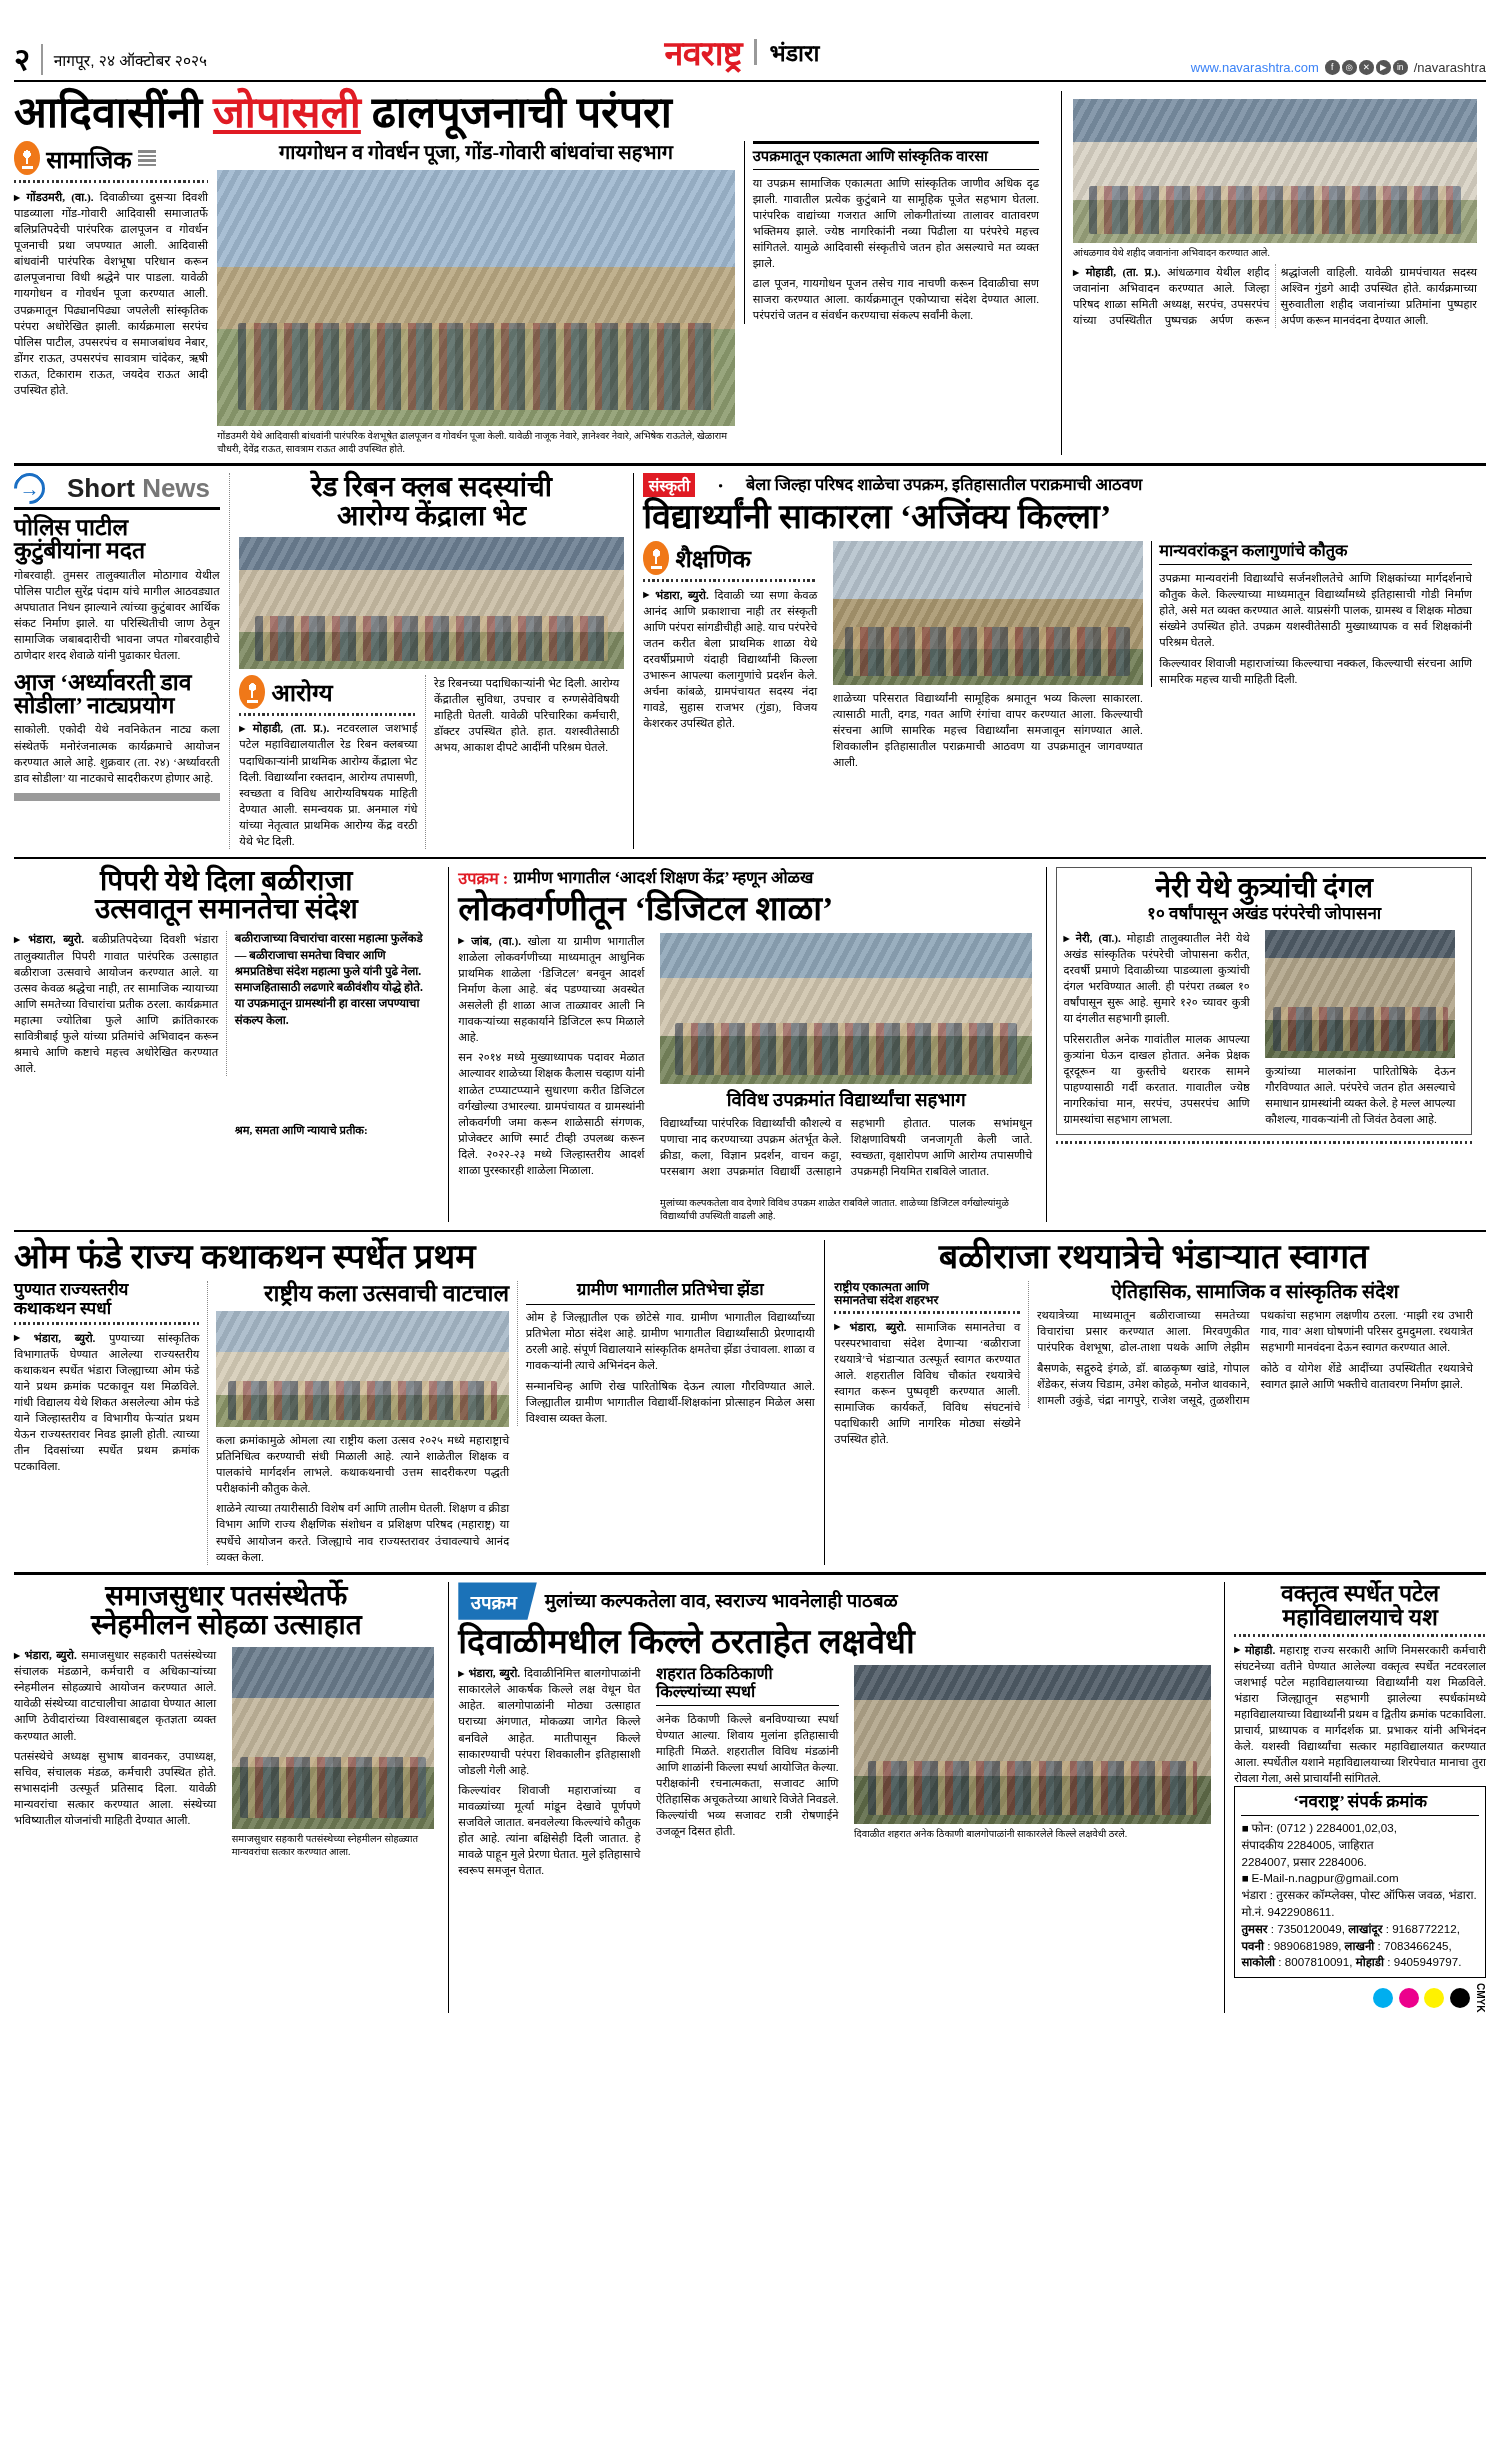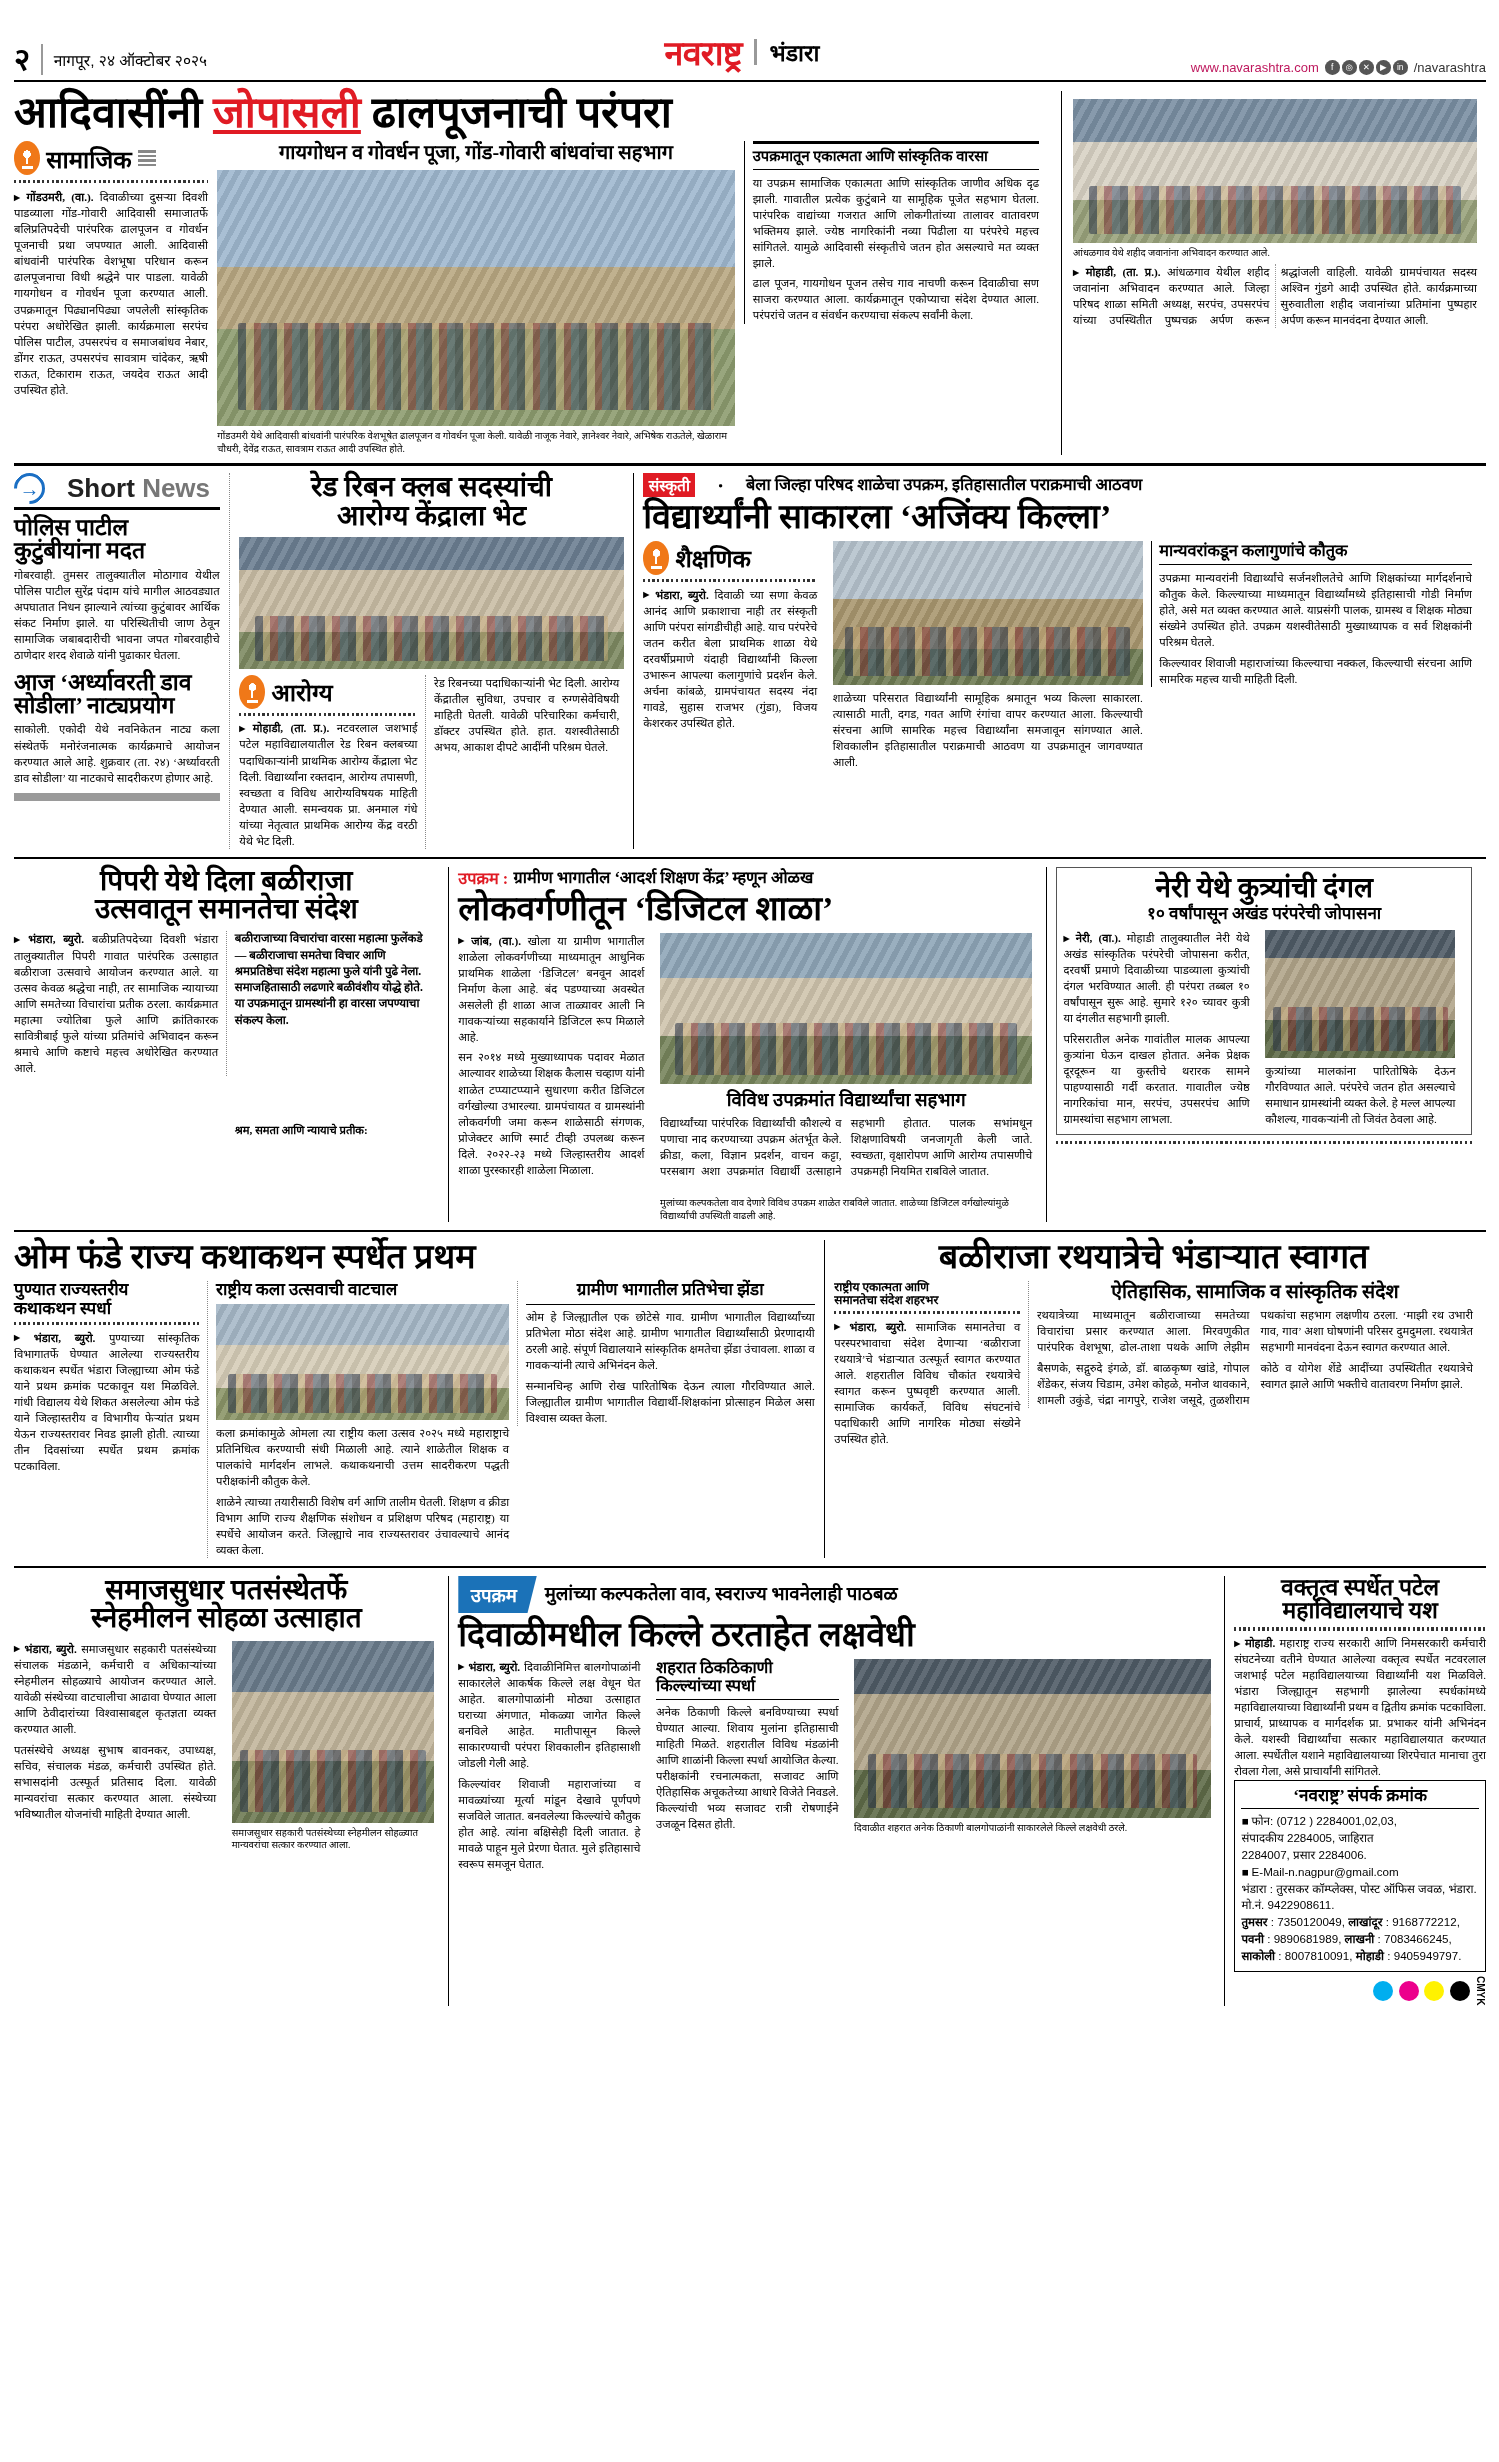--- a/index.html
+++ b/index.html
@@ -17,21 +17,21 @@
   .masthead { display:flex; align-items:flex-end; height:75px; padding-top:22px; }
   .mh-left { display:flex; align-items:center; gap:11px; width:388px; }
   .pageno { font-size:31px; font-weight:700; font-family:"Liberation Sans", sans-serif; line-height:1; }
   .mh-div { width:1.6px; height:31px; background:#999; }
   .mh-date { font-size:15.5px; font-family:"Liberation Sans", sans-serif; }
   .mh-center { flex:1; display:flex; align-items:center; justify-content:center; gap:12.4px; }
   .mh-logo { font-size:34px; font-weight:700; color:#e01b24; letter-spacing:-0.8px; font-family:"Liberation Sans", sans-serif; }
   .mh-sep { width:3.1px; height:26px; background:#999; }
   .mh-edition { font-size:23px; font-weight:700; font-family:"Liberation Sans", sans-serif; }
   .mh-right { display:flex; align-items:center; gap:6.2px; width:404px; justify-content:flex-end; }
-  .mh-url { font-size:13px; font-family:"Liberation Sans", sans-serif; color:#be185d; }
+  .mh-url { font-size:13px; font-family:"Liberation Sans", sans-serif; color:#3b82f6; }
   .soc { display:flex; gap:2.3px; }
   .soc span { width:14.7px; height:14.7px; border-radius:50%; background:#555; color:#fff;
               font-size:8.5px; line-height:14.7px; text-align:center; font-family:"Liberation Sans", sans-serif; }
   .mh-handle { font-size:13px; font-family:"Liberation Sans", sans-serif; color:#333; }
   .rule-top { height:2.3px; background:#000; margin:4.7px 0 0 0; }
 
   
   .hl { font-weight:700; line-height:1.02; }
   .h-xxl { font-size:43px; }
   .h-xl  { font-size:34px; }
@@ -364,21 +364,21 @@
             <div>पुण्यात राज्यस्तरीय</div>
             <div>कथाकथन स्पर्धा</div>
           </div>
           <div class="hr-dot" style="margin:3.9px 0 4.7px;"></div>
           <div class="body-txt">
             <span class="dateline tri">भंडारा, ब्युरो.</span>
             <span>पुण्याच्या सांस्कृतिक विभागातर्फे घेण्यात आलेल्या राज्यस्तरीय कथाकथन स्पर्धेत भंडारा जिल्ह्याच्या ओम फंडे याने प्रथम क्रमांक पटकावून यश मिळविले. गांधी विद्यालय येथे शिकत असलेल्या ओम फंडे याने जिल्हास्तरीय व विभागीय फेऱ्यांत प्रथम येऊन राज्यस्तरावर निवड झाली होती. त्याच्या तीन दिवसांच्या स्पर्धेत प्रथम क्रमांक पटकाविला.</span>
           </div>
         </div>
         <div style="width:311px; padding:0 7.8px; border-left:0.8px dotted #888;">
-          <div class="sub" style="font-size:17px; text-align:left;">राष्ट्रीय कला उत्सवाची वाटचाल</div>
+          <div class="sub" style="font-size:23px; text-align:right;">राष्ट्रीय कला उत्सवाची वाटचाल</div>
           <div class="photo p7" style="height:116px; margin-top:4.7px;">
               <div class="fig"></div>
             </div>
           <div class="body-txt" style="margin-top:4.7px;">कला क्रमांकामुळे ओमला त्या राष्ट्रीय कला उत्सव २०२५ मध्ये महाराष्ट्राचे प्रतिनिधित्व करण्याची संधी मिळाली आहे. त्याने शाळेतील शिक्षक व पालकांचे मार्गदर्शन लाभले. कथाकथनाची उत्तम सादरीकरण पद्धती परीक्षकांनी कौतुक केले.</div>
           <div class="body-txt" style="margin-top:4.7px;">शाळेने त्याच्या तयारीसाठी विशेष वर्ग आणि तालीम घेतली. शिक्षण व क्रीडा विभाग आणि राज्य शैक्षणिक संशोधन व प्रशिक्षण परिषद (महाराष्ट्र) या स्पर्धेचे आयोजन करते. जिल्ह्याचे नाव राज्यस्तरावर उंचावल्याचे आनंद व्यक्त केला.</div>
         </div>
         <div style="width:299px; padding-left:7.8px; border-left:0.8px dotted #888;">
           <div class="sub" style="font-size:17px; text-align:center;">ग्रामीण भागातील प्रतिभेचा झेंडा</div>
           <div class="hr-thin" style="margin:3.9px 0 4.7px;"></div>
           <div class="body-txt">ओम हे जिल्ह्यातील एक छोटेसे गाव. ग्रामीण भागातील विद्यार्थ्यांच्या प्रतिभेला मोठा संदेश आहे. ग्रामीण भागातील विद्यार्थ्यांसाठी प्रेरणादायी ठरली आहे. संपूर्ण विद्यालयाने सांस्कृतिक क्षमतेचा झेंडा उंचावला. शाळा व गावकऱ्यांनी त्याचे अभिनंदन केले.</div>

